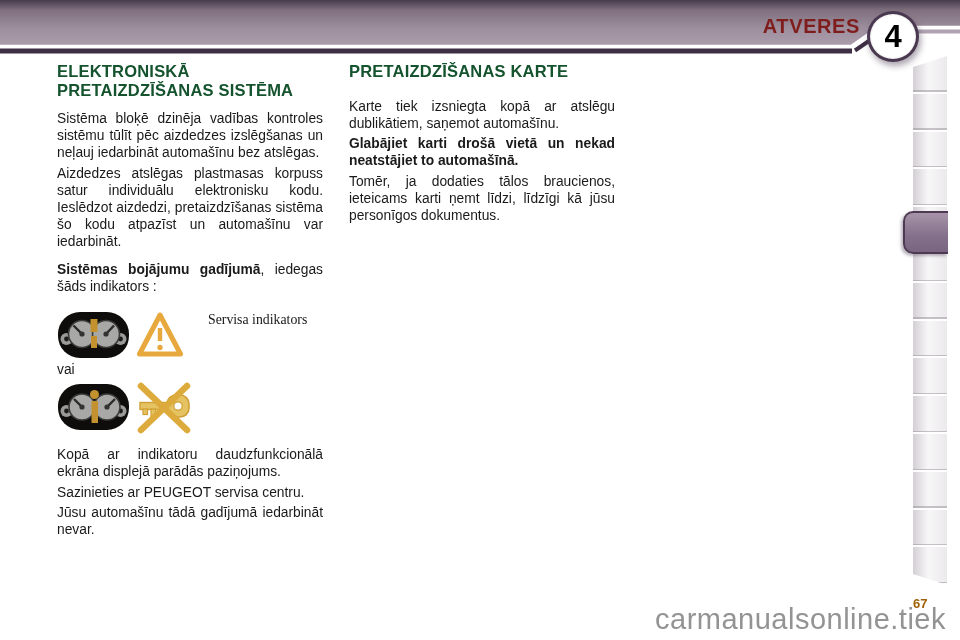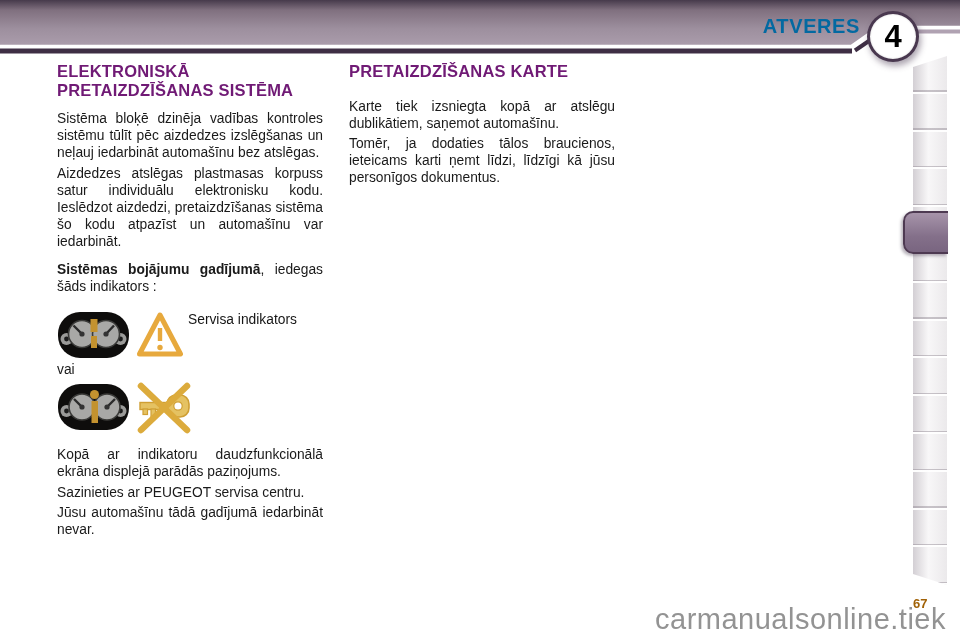--- a/index.html
+++ b/index.html
@@ -8,21 +8,21 @@
     font-family:"Liberation Sans", sans-serif;
     background:#ffffff; color:#161616;
     position:relative; overflow:hidden;
   }
   .page { position:absolute; inset:0; background:#fff; }
 
   
   .header-svg { position:absolute; left:0; top:0; pointer-events:none; }
   .chapter-title {
     position:absolute; top:15px; right:100px;
-    font-size:20px; font-weight:bold; letter-spacing:.6px; color:#0369a1;
+    font-size:20px; font-weight:bold; letter-spacing:.6px; color:#7f1d1d;
   }
   .chapter-badge {
     position:absolute; left:867px; top:11px; width:52px; height:51px;
     background:#fff; border:3px solid #49384f; border-radius:50%;
     display:flex; align-items:center; justify-content:center;
     font-size:31px; font-weight:bold; color:#000; z-index:6;
     box-shadow:2px 4px 6px rgba(70,55,80,.45), inset 0 0 2px rgba(0,0,0,.2);
   }
 
   
@@ -44,21 +44,21 @@
     border-radius:10px 0 0 10px; z-index:3;
     box-shadow:-2px 2px 3px rgba(60,45,70,.35);
   }
 
   
   .col { position:absolute; top:62px; width:266px; }
   .col-left  { left:57px; }
   .col-right { left:349px; }
   h2.sect {
     font-size:16.5px; line-height:18.5px; letter-spacing:.2px;
-    color:#701a75; margin:0 0 11px;
+    color:#14532d; margin:0 0 11px;
   }
   .col-right h2.sect { margin-bottom:17px; }
   .col p {
     font-size:13.8px; line-height:17px; margin:0 0 3.5px;
     text-align:justify; color:#1a1a1a;
   }
   .col p.bold { font-weight:bold; }
   .lead-bold { font-weight:bold; }
   .fault-note { margin-top:11px !important; }
 
@@ -127,21 +127,21 @@
         <line x1="49" y1="25" x2="57" y2="16.5" stroke="#2b2b2b" stroke-width="2.4"></line>
         <circle cx="49" cy="25" r="2.6" fill="#333"></circle>
         <rect x="33.5" y="10" width="7" height="13" fill="#c3922f"></rect>
         <rect x="34" y="27" width="6" height="12" fill="#c3922f"></rect>
       </svg>
       <svg width="48" height="52" viewBox="0 0 48 52" style="margin-left:6px;">
         <path d="M24,6 L44.5,45 H3.5 Z" fill="none" stroke="#e7a93d" stroke-width="5" stroke-linejoin="round"></path>
         <line x1="24" y1="19" x2="24" y2="32" stroke="#e7a93d" stroke-width="4.4"></line>
         <circle cx="24" cy="38.5" r="2.7" fill="#e7a93d"></circle>
       </svg>
-      <span class="ind-label" style="margin-left:4px;">Servisa indikators</span>
+      <span class="ind-label" style="margin-left:24px;font-family:Liberation Serif, serif;">Servisa indikators</span>
     </div>
 
     <p class="or-word">vai</p>
 
     <div class="ind-row" style="margin-top:0;">
       <svg width="73" height="52" viewBox="0 0 73 52">
         <rect x="1" y="3" width="71" height="46" rx="22" fill="#0e0d0c"></rect>
         <circle cx="9.5" cy="30" r="6" fill="#9a9a98"></circle>
         <circle cx="9.5" cy="30" r="2.4" fill="#1c1c1c"></circle>
         <circle cx="63.5" cy="30" r="6" fill="#9a9a98"></circle>
@@ -169,18 +169,19 @@
     </div>
 
     <p class="after-rows">Kopā ar indikatoru daudzfunkcionālā ekrāna displejā parādās paziņojums.</p>
     <p>Sazinieties ar PEUGEOT servisa centru.</p>
     <p>Jūsu automašīnu tādā gadījumā iedarbināt nevar.</p>
   </div>
 
   <div class="col col-right">
     <h2 class="sect">PRETAIZDZĪŠANAS KARTE</h2>
     <p>Karte tiek izsniegta kopā ar atslēgu dublikātiem, saņemot automašīnu.</p>
+    <p class="bold">Glabājiet karti drošā vietā un nekad neatstājiet to automašīnā.</p>
     <p>Tomēr, ja dodaties tālos braucienos, ieteicams karti ņemt līdzi, līdzīgi kā jūsu personīgos dokumentus.</p>
   </div>
 
   <div class="page-number">67</div>
   <div class="watermark">carmanualsonline.tiek</div>
 </div>
 
 </body></html>

